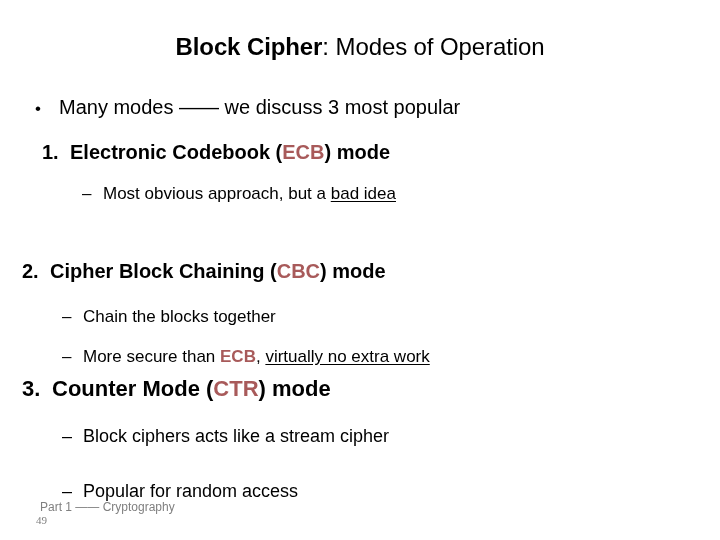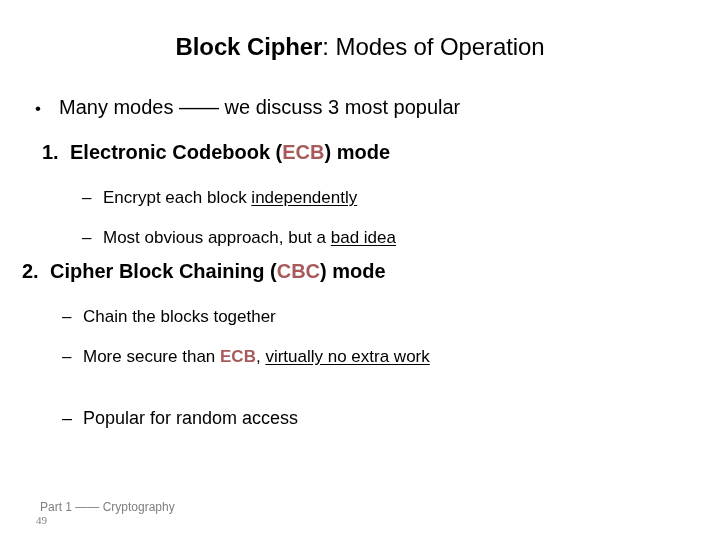--- a/index.html
+++ b/index.html
@@ -134,41 +134,44 @@
   </div>
 
   <div class="lead-bullet">
     <span class="dot">•</span><span>Many modes —— we discuss 3 most popular</span>
   </div>
 
   <div class="num-item item1">
     <div class="num-head">
       <span class="num">1.</span><span>Electronic Codebook (</span><span class="red">ECB</span><span>) mode</span>
     </div>
-    <div class="sub s1">
-      <span class="dash">–</span><span>Encrypt each block </span><span class="u">independently</span>
-    </div>
     <div class="sub s2">
       <span class="dash">–</span><span>Most obvious approach, but a </span><span class="u">bad idea</span>
     </div>
   </div>
 
   <div class="num-item item2">
     <div class="num-head">
       <span class="num">2.</span><span>Cipher Block Chaining (</span><span class="red">CBC</span><span>) mode</span>
     </div>
     <div class="sub s1">
       <span class="dash">–</span><span>Chain the blocks together</span>
     </div>
     <div class="sub s2">
       <span class="dash">–</span><span>More secure than </span><span class="red" style="font-weight:700">ECB</span><span>, </span><span class="u">virtually no extra work</span>
     </div>
   </div>
 
   <div class="num-item item3 big">
+    <div class="num-head">
+      <span class="num">3.</span><span>Counter Mode (</span><span class="red">CTR</span><span>) mode</span>
+    </div>
+    <div class="sub s1">
+      <span class="dash">–</span><span>Block ciphers acts like a stream cipher</span>
+    </div>
     <div class="sub s2">
       <span class="dash">–</span><span>Popular for random access</span>
     </div>
   </div>
 
   <div class="footer-line">Part 1 —— Cryptography</div>
   <div class="footer-page">49</div>
 
 </div>
 

